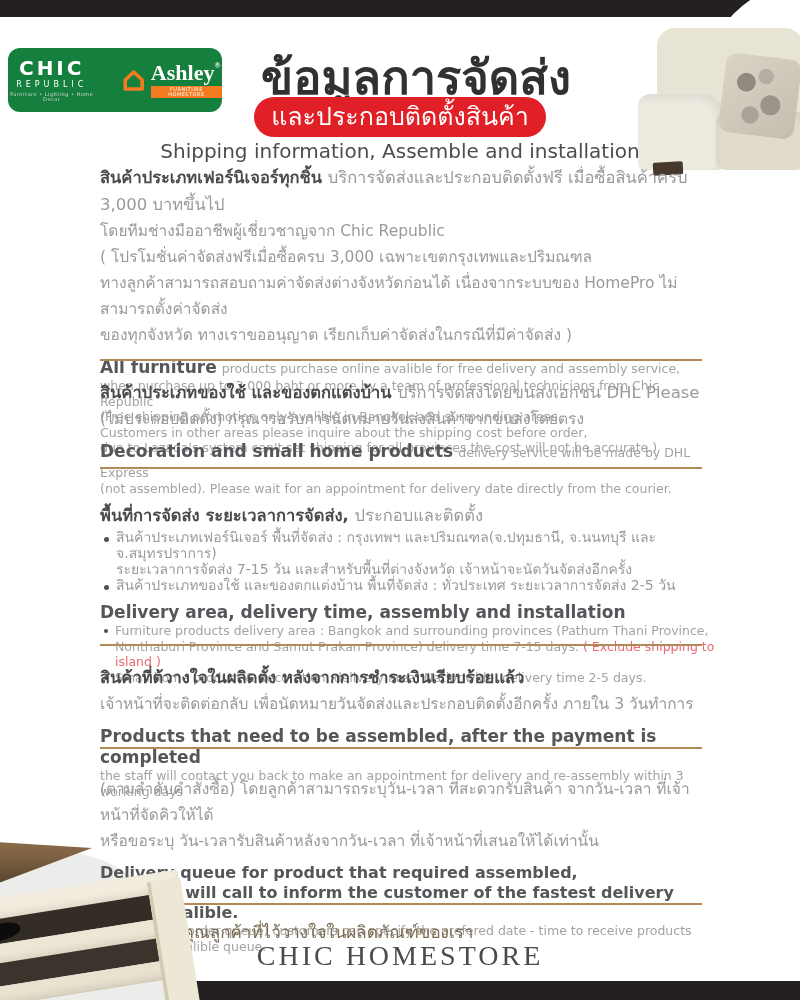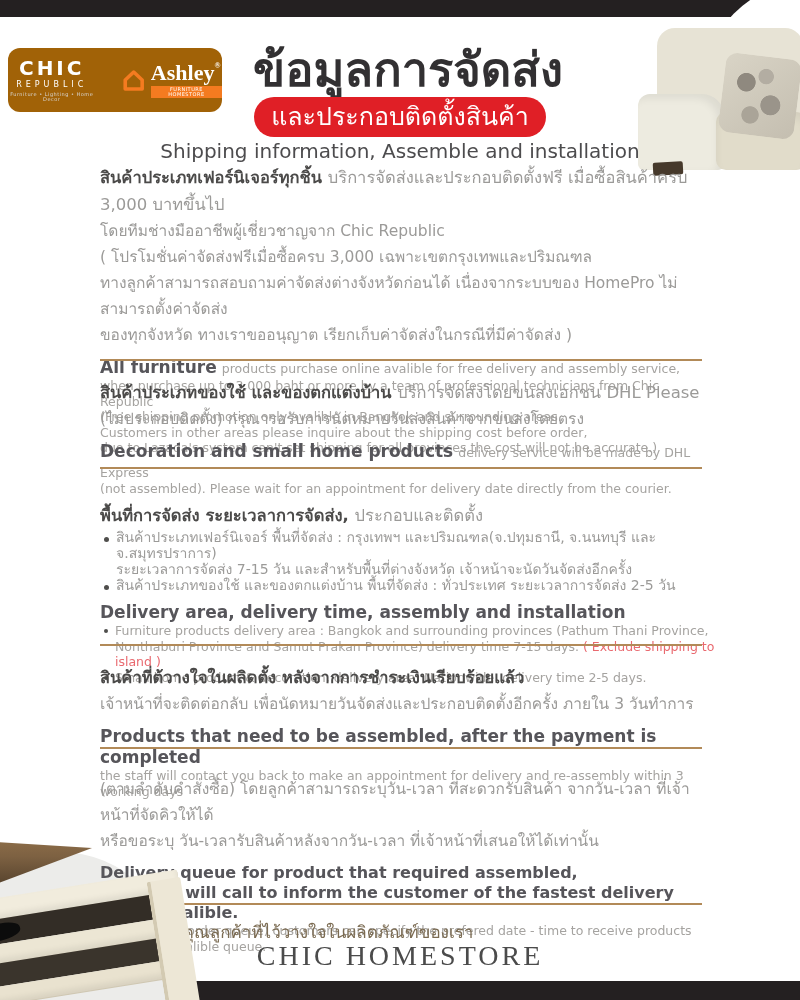--- a/index.html
+++ b/index.html
@@ -8,35 +8,35 @@
     background:#ffffff;
     font-family:"DejaVu Sans","Liberation Sans",sans-serif;
   }
   .bar{position:absolute;left:0;width:800px;background:#242021;z-index:1;}
   .top-bar{top:0;height:17px;}
   .bottom-bar{top:981px;height:19px;}
 
   
   .logo-box{
     position:absolute;left:8px;top:48px;width:214px;height:64px;
-    background:#a16207;border-radius:12px;z-index:5;
+    background:#15803d;border-radius:12px;z-index:5;
     display:flex;align-items:center;justify-content:center;gap:26px;
   }
   .chic-logo{color:#fff;text-align:center;line-height:1;}
   .chic-name{font-size:20px;font-weight:bold;letter-spacing:3px;}
   .chic-sub{font-size:8px;letter-spacing:4px;margin-top:3px;}
   .chic-tag{font-size:5px;letter-spacing:.5px;margin-top:3px;color:#d8d4cf;}
   .ashley-logo{display:flex;align-items:center;gap:4px;}
   .ashley-text{line-height:1;}
   .ashley-name{font-family:"Liberation Serif","DejaVu Serif",serif;font-weight:bold;color:#fff;font-size:22px;}
   .ashley-name .reg{font-size:8px;vertical-align:top;}
   .ashley-sub{font-size:5px;color:#fff;background:#f47b20;padding:1px 2px;margin-top:2px;letter-spacing:.5px;text-align:center;}
 
   .title{
-    position:absolute;left:200px;top:30px;width:400px;margin:8px;z-index:5;
+    position:absolute;left:200px;top:30px;width:400px;margin:16px;z-index:5;
     text-align:center;font-size:47px;line-height:64px;font-weight:bold;color:#323032;
   }
   .badge{
     position:absolute;left:254px;top:97px;width:292px;height:40px;z-index:5;
     background:#e01f26;border-radius:21px;color:#ffffff;
     font-size:25px;line-height:40px;text-align:center;font-weight:500;
   }
   .subtitle{
     position:absolute;left:140px;top:139px;width:520px;z-index:5;
     text-align:center;font-size:20px;color:#4d4c4e;

